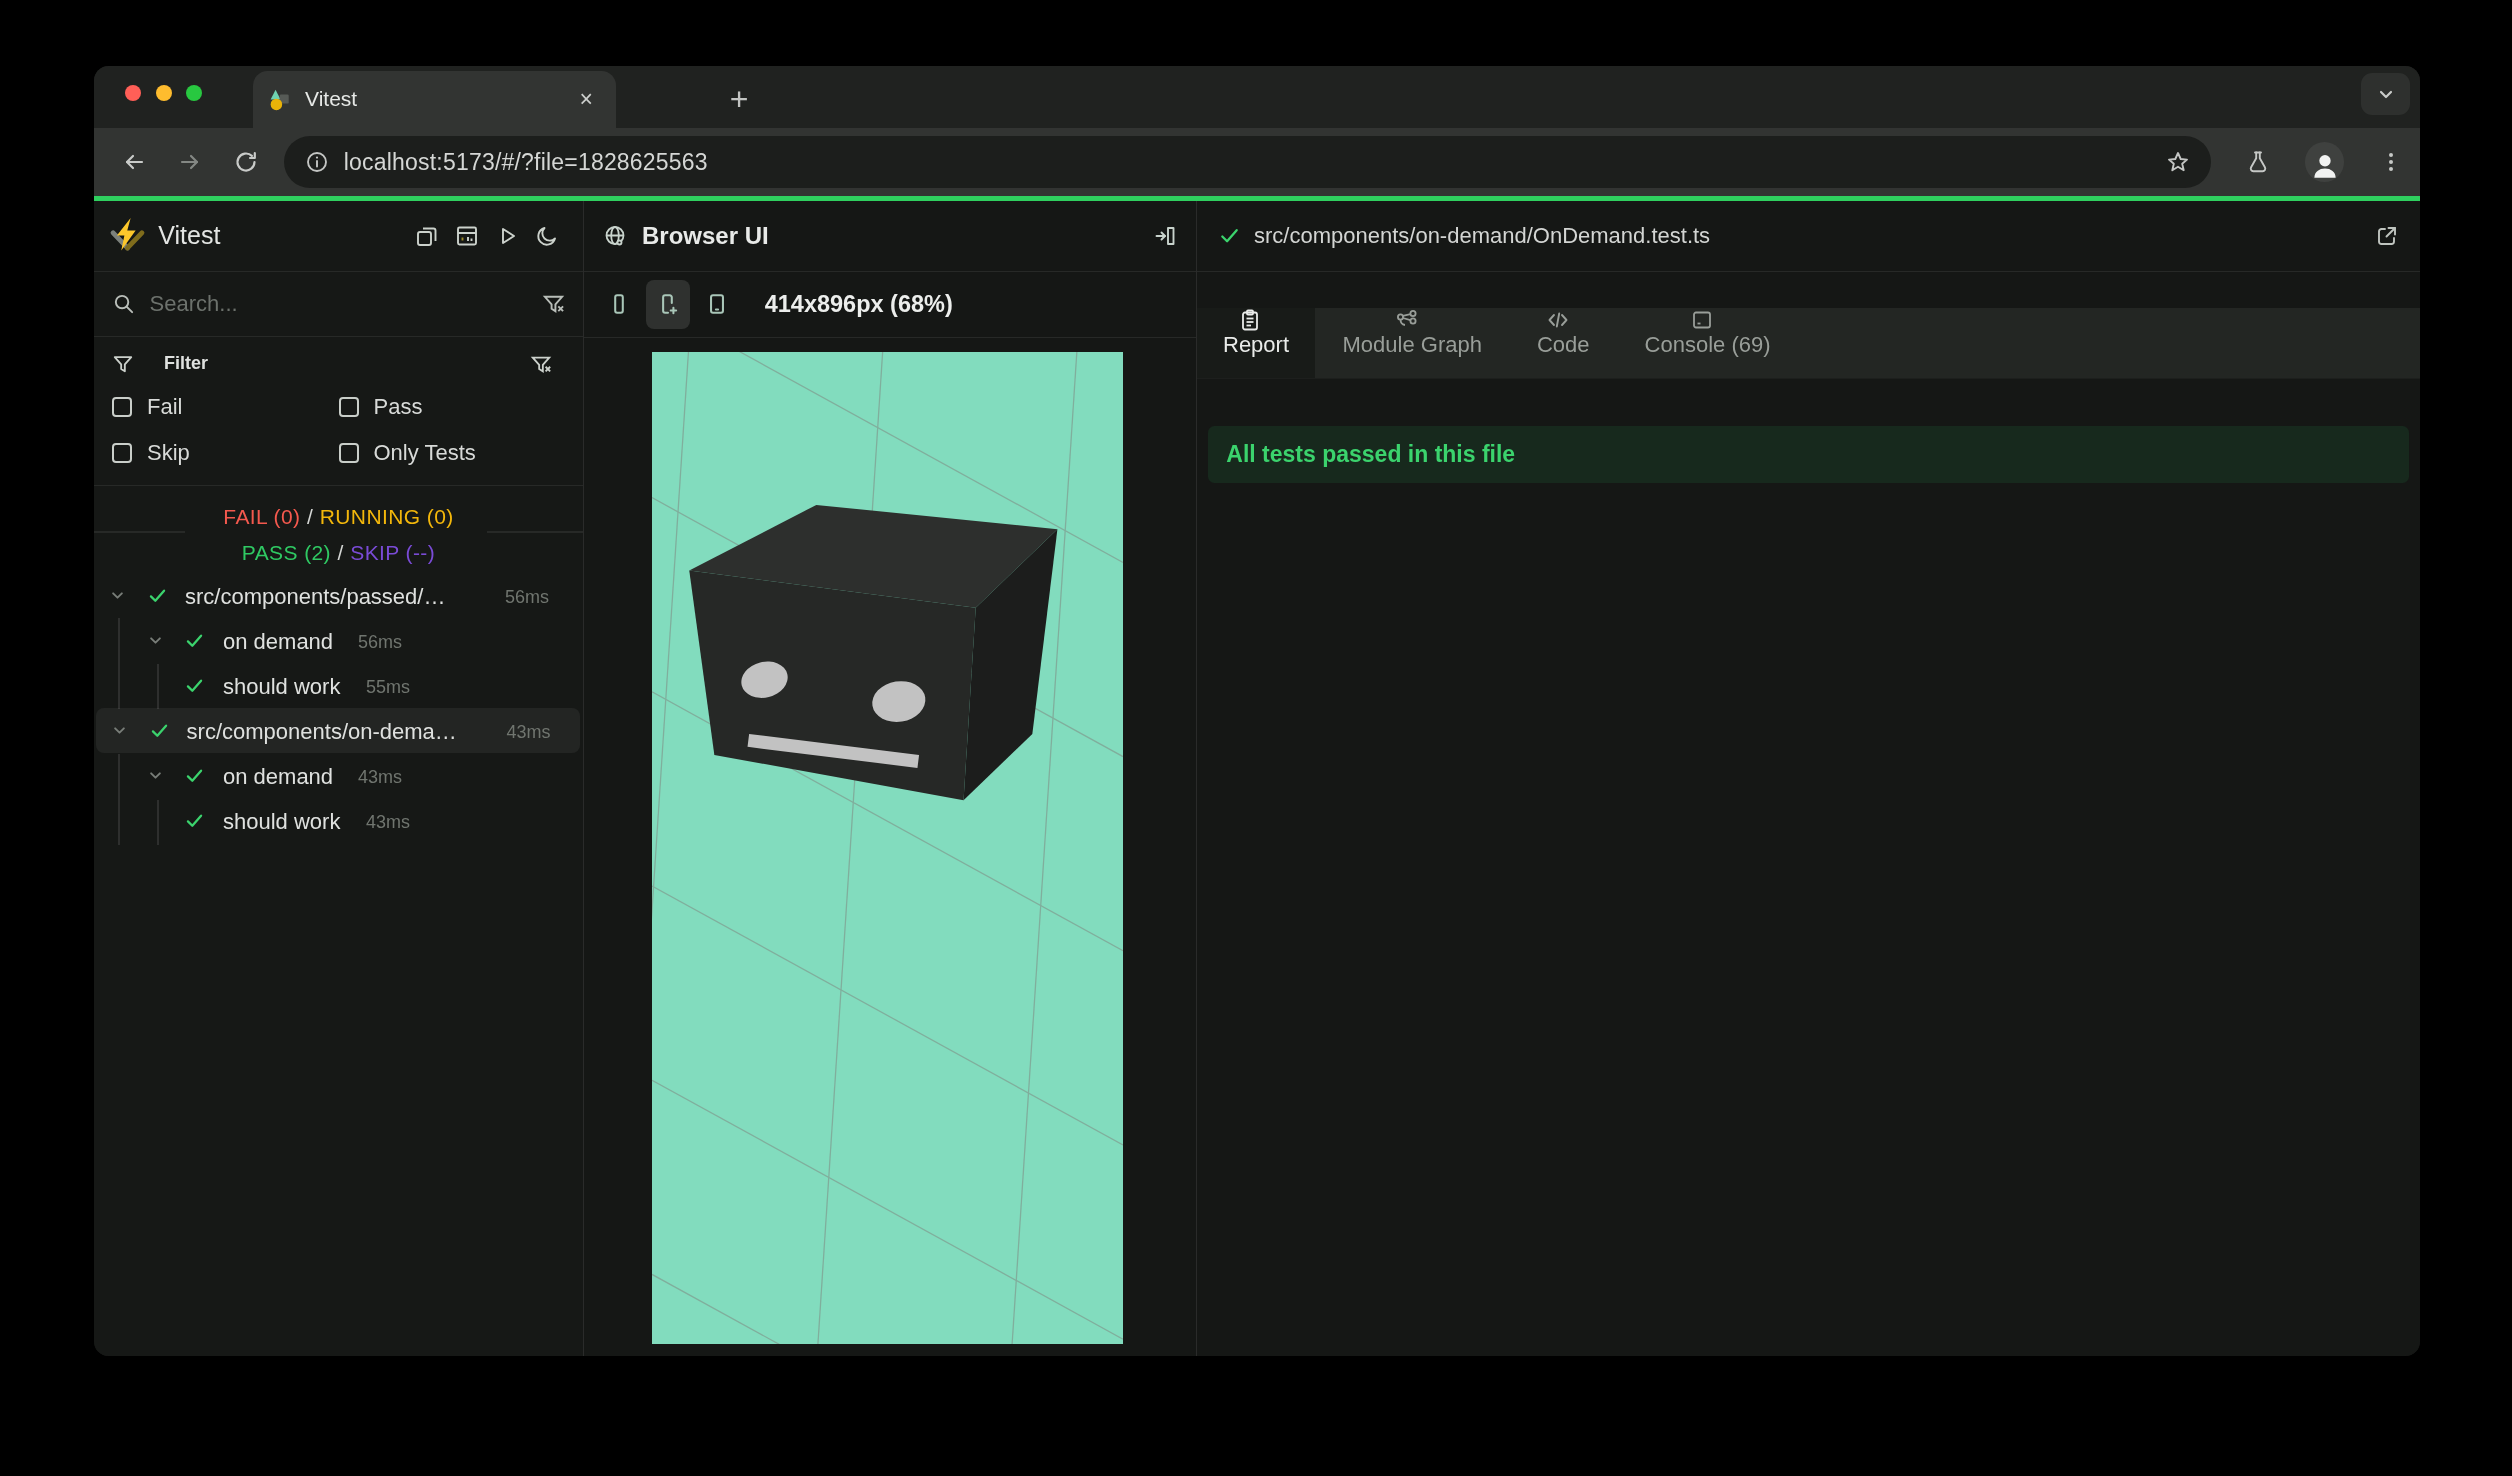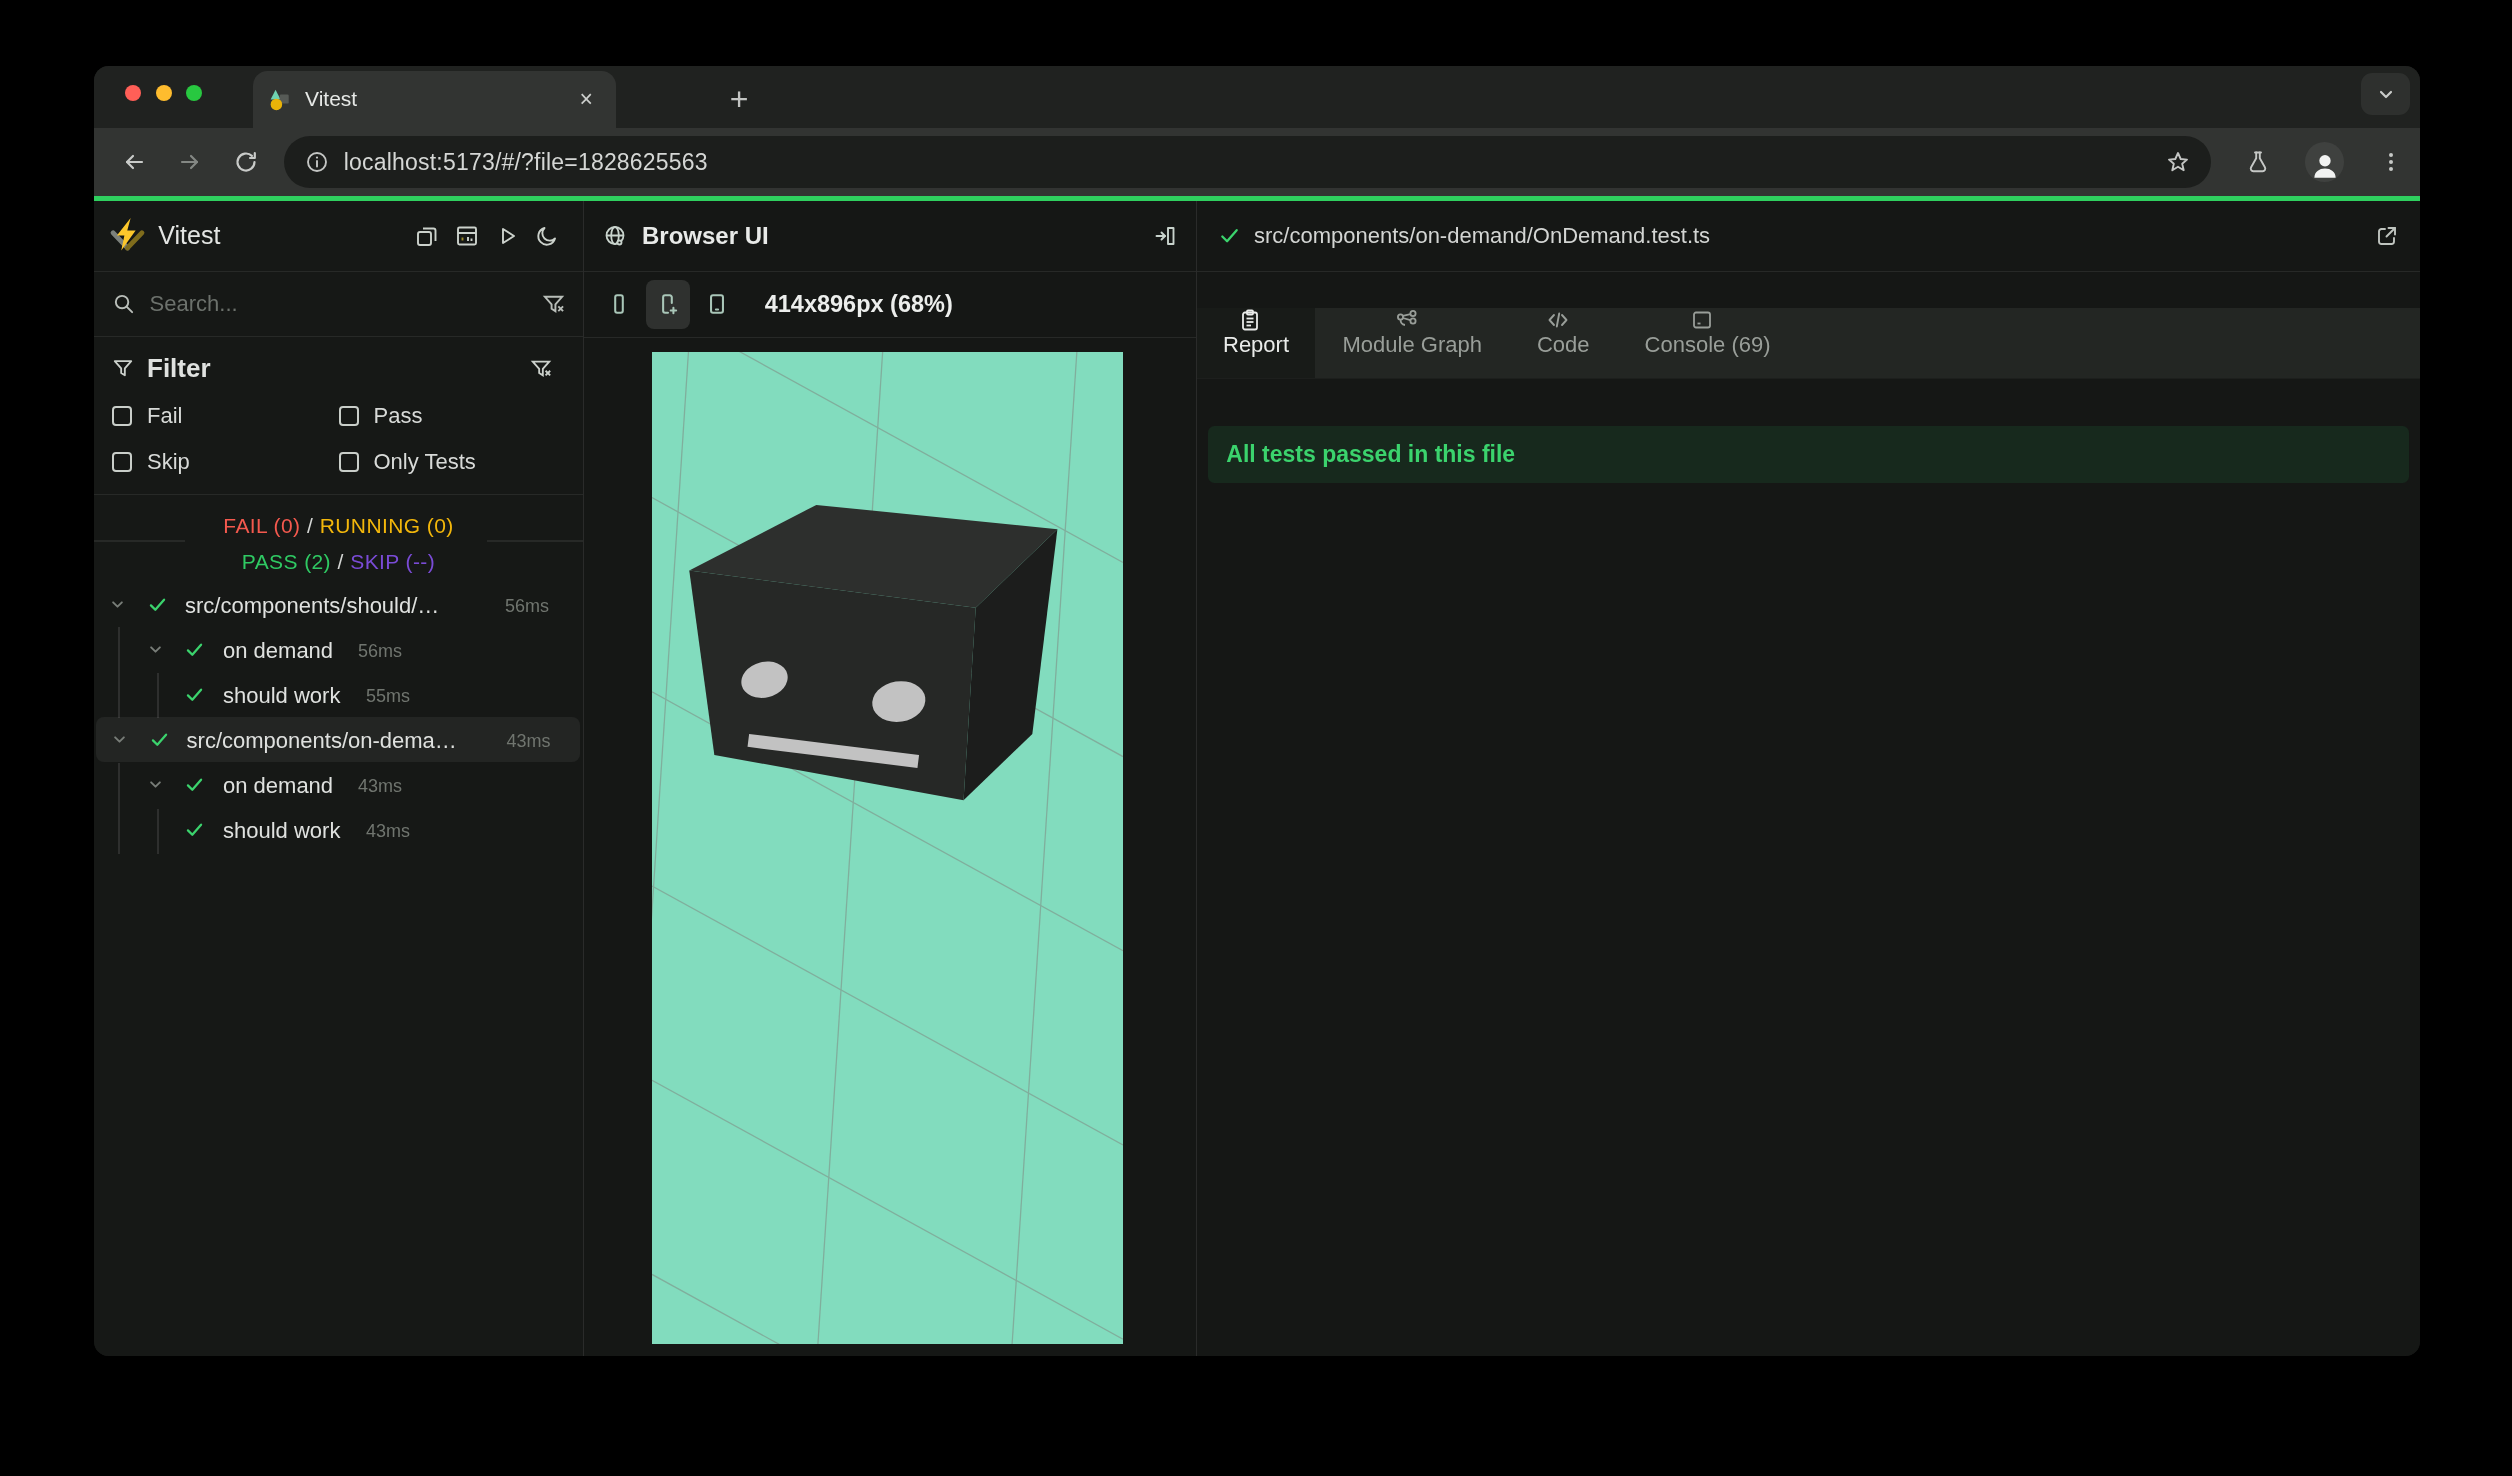--- a/index.html
+++ b/index.html
@@ -52,21 +52,21 @@
   .hd-icons .ic { width:24px; height:24px; }
 
   .searchrow { height:65px; display:flex; align-items:center; border-bottom:1.6px solid #272927; padding:0 18px; flex:none; }
   .searchrow .ic { width:23px; height:23px; color:#b9beb9; flex:none; }
   .search-input { background:transparent; border:none; outline:none; color:#dcdedc; font-size:22px;
     margin-left:14.6px; flex:1; }
   .search-input::placeholder { color:#6c716c; }
   .faint { color:#3b3e3b; }
 
   .filterblock { flex:none; padding:16px 18px 0 18px; }
-  .filtertitle { display:flex; align-items:center; color:#dfe1df; font-size:26px; font-weight:700; }
+  .filtertitle { display:flex; align-items:center; color:#dfe1df; font-size:18px; font-weight:700;gap:17px; }
   .filtertitle .ic { width:22px; height:22px; color:#ccd1cc; margin-right:13px; }
   .filtertitle .faint { margin-left:auto; }
   .cbrow { display:flex; margin-top:19.4px; }
   .cbitem { display:flex; align-items:center; width:241px; }
   .cbbox { width:20px; height:20px; border:2px solid #c9cec9; border-radius:4px; flex:none; }
   .cblabel { color:#d8dad8; font-size:22px; margin-left:15px; }
 
   .stats { flex:none; height:88px; border-top:1.6px solid #272927; margin-top:19.4px; position:relative;
     padding-top:16px; text-align:center; font-size:21px; font-weight:400; letter-spacing:0.4px; line-height:29px; }
   .stats .l2 { margin-top:6.5px; }
@@ -316,21 +316,21 @@
         <div class="guide" style="left:24px; top:181px; height:91px;"></div>
         <div class="guide" style="left:63px; top:227px; height:45px;"></div>
 
         <div class="trow lv0">
           <svg class="chev" viewBox="0 0 24 24" fill="none" stroke="currentColor" stroke-width="2.2" stroke-linecap="round" stroke-linejoin="round">
               <polyline points="7 9.5 12 14.5 17 9.5"></polyline>
             </svg>
           <svg class="chk" viewBox="0 0 24 24" fill="none" stroke="currentColor" stroke-width="2.6" stroke-linecap="round" stroke-linejoin="round">
               <polyline points="4.5 13 9.5 18 19.5 6.5"></polyline>
             </svg>
-          <span class="tlabel">src/components/should/…</span>
+          <span class="tlabel">src/components/passed/…</span>
           <span class="dur">56ms</span>
         </div>
         <div class="trow lv1">
           <svg class="chev" viewBox="0 0 24 24" fill="none" stroke="currentColor" stroke-width="2.2" stroke-linecap="round" stroke-linejoin="round">
               <polyline points="7 9.5 12 14.5 17 9.5"></polyline>
             </svg>
           <svg class="chk" viewBox="0 0 24 24" fill="none" stroke="currentColor" stroke-width="2.6" stroke-linecap="round" stroke-linejoin="round">
               <polyline points="4.5 13 9.5 18 19.5 6.5"></polyline>
             </svg>
           <span class="tlabel">on demand</span>

